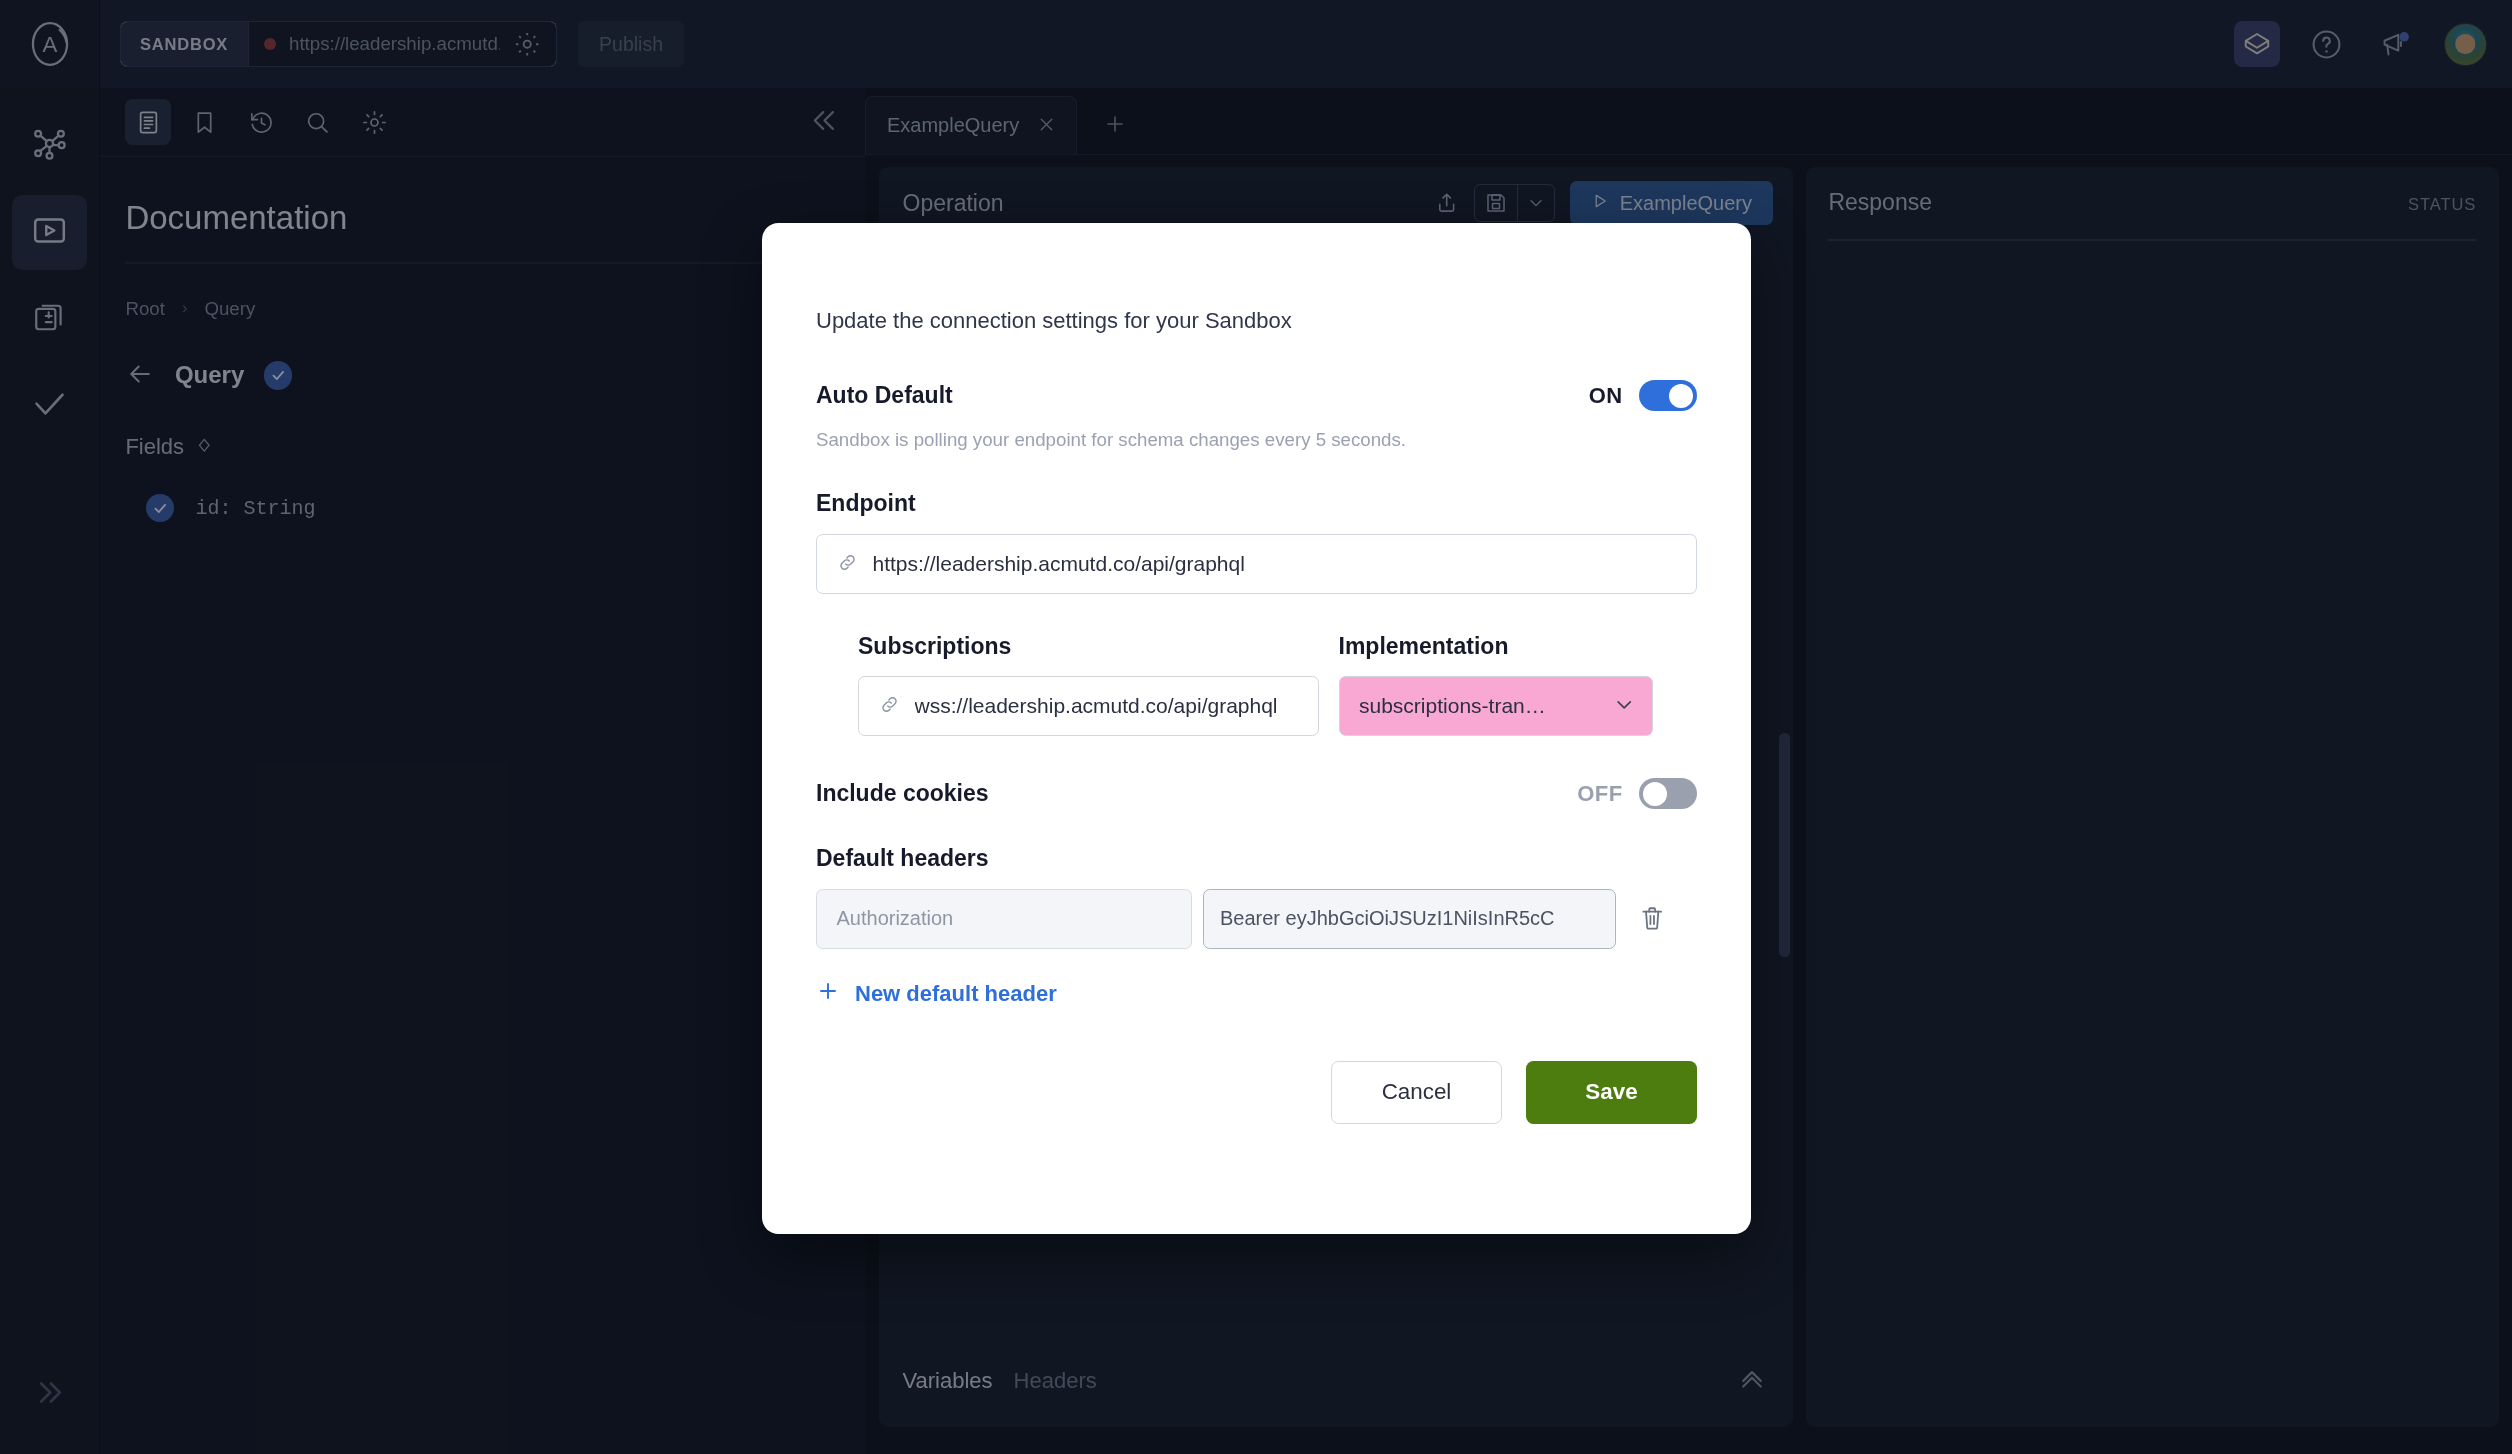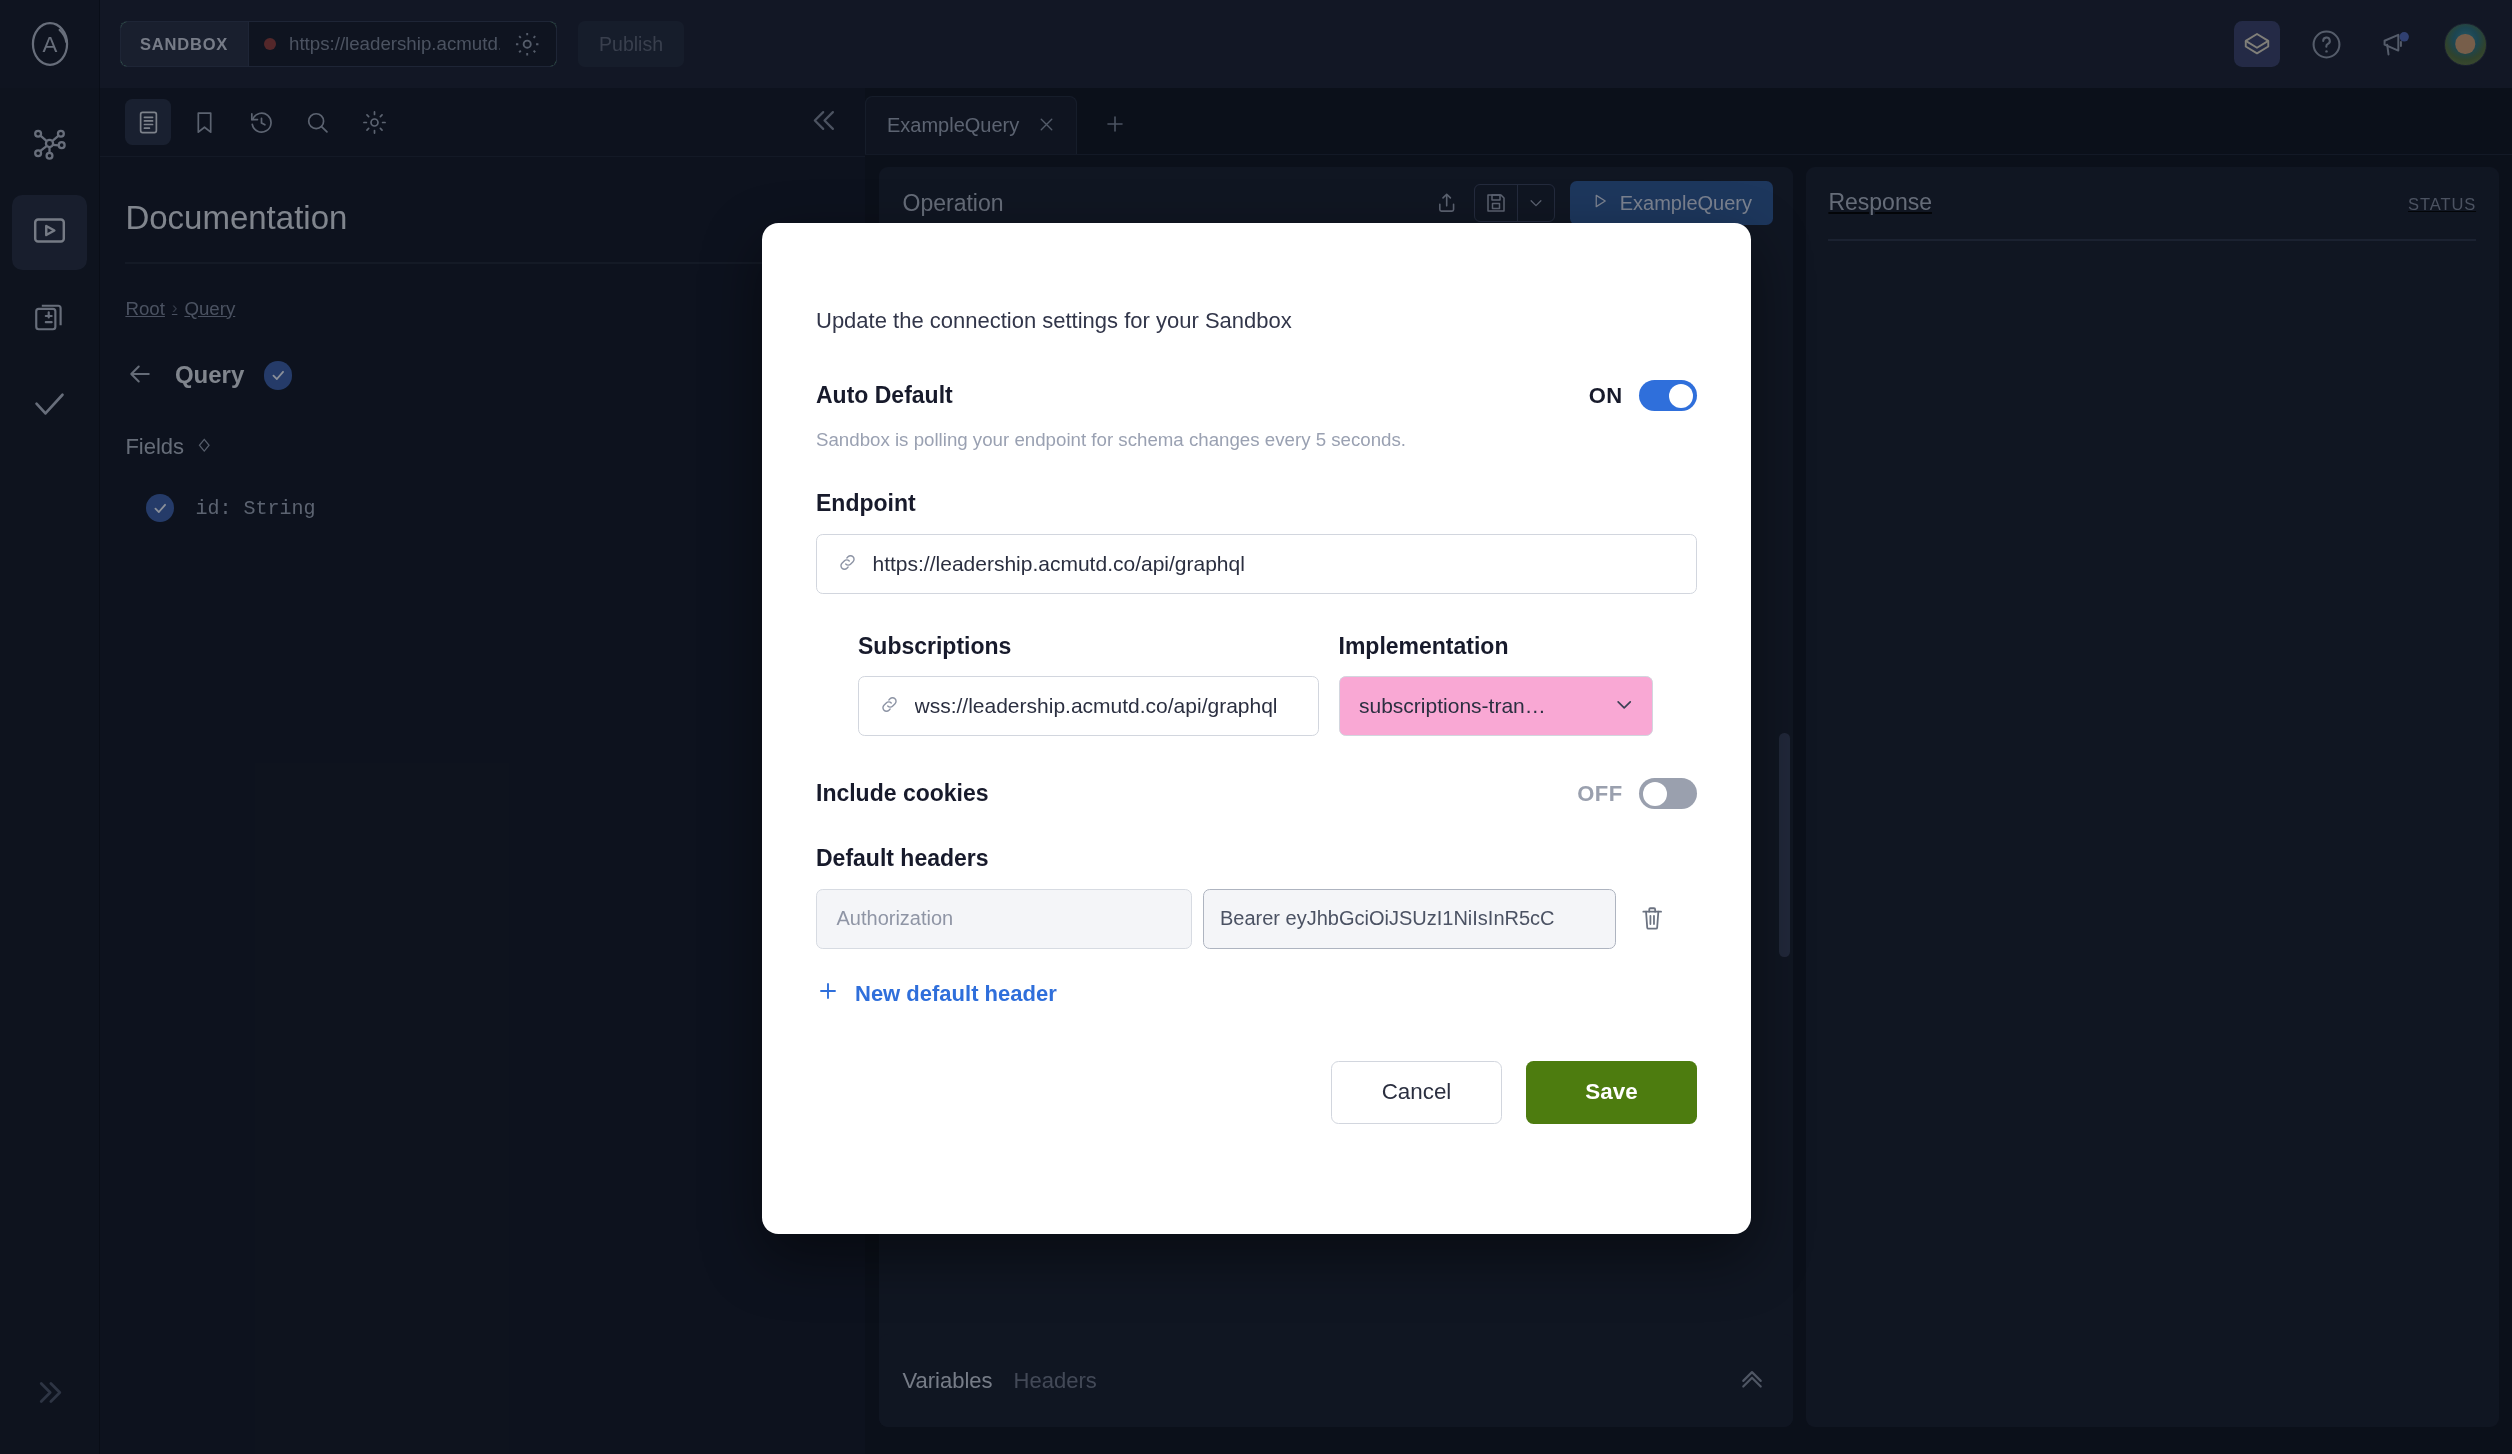--- a/index.html
+++ b/index.html
@@ -94,21 +94,21 @@
     width: 46px; height: 46px; border-radius: 7.5px; cursor: pointer;
     display: flex; align-items: center; justify-content: center;
   }
   .doc-tool.active { background: #272f45; }
   .doc-collapse { margin-left: auto; cursor: pointer; }
   .doc-title {
     font-size: 33px; color: #d8dce6; font-weight: 400;
     padding: 42px 0 25.4px 25.4px;
   }
   .doc-divider { height: 1.5px; background: #1e2535; margin: 0 25.4px; }
-  .breadcrumb { padding: 34px 0 0 25.4px; font-size: 18.7px; color: #7b8499; display: flex; gap: 7px; text-decoration: underline; }
+  .breadcrumb { padding: 34px 0 0 25.4px; font-size: 18.7px; color: #7b8499; display: flex; gap: 17px; }
   .breadcrumb .sep { color: #545c70; font-size: 16.5px; }
   .breadcrumb .crumb { cursor: pointer; }
   .doc-query-row {
     display: flex; align-items: center; gap: 19.5px;
     padding: 39px 0 0 25.4px;
   }
   .back-arrow { cursor: pointer; }
   .doc-query-name { font-size: 24px; color: #d8dce6; font-weight: 600; }
   .chk-badge {
     width: 28.4px; height: 28.4px; border-radius: 50%; background: #3b5ea8;
@@ -176,21 +176,21 @@
   }
   .vars-tab { font-size: 22px; cursor: pointer; }
   .vars-tab.on { color: #c6cddb; }
   .vars-tab.off { color: #6e7689; }
   .vars-chevron { margin-left: auto; cursor: pointer; }
 
   .resp-panel {
     flex: 1; background: #181e2e; border-radius: 9px; padding: 0 22.4px;
   }
   .resp-header {
-    display: flex; align-items: baseline; height: 72px; padding-top: 22.4px; text-decoration: underline;
+    display: flex; align-items: baseline; height: 72px; padding-top: 22.4px;
   }
   .resp-title { font-size: 23px; color: #aab2c2; }
   .resp-status { margin-left: auto; font-size: 16.5px; letter-spacing: 0.9px; color: #7d8699; }
   .resp-divider { height: 1.5px; background: #2a3247; }
 
   
   .modal-scrim { position: absolute; inset: 0; background: rgba(8,11,18,0.42); }
   .modal {
     position: absolute; left: 762px; top: 223px; width: 989px; height: 1011px;
     background: #ffffff; border-radius: 16.5px;

